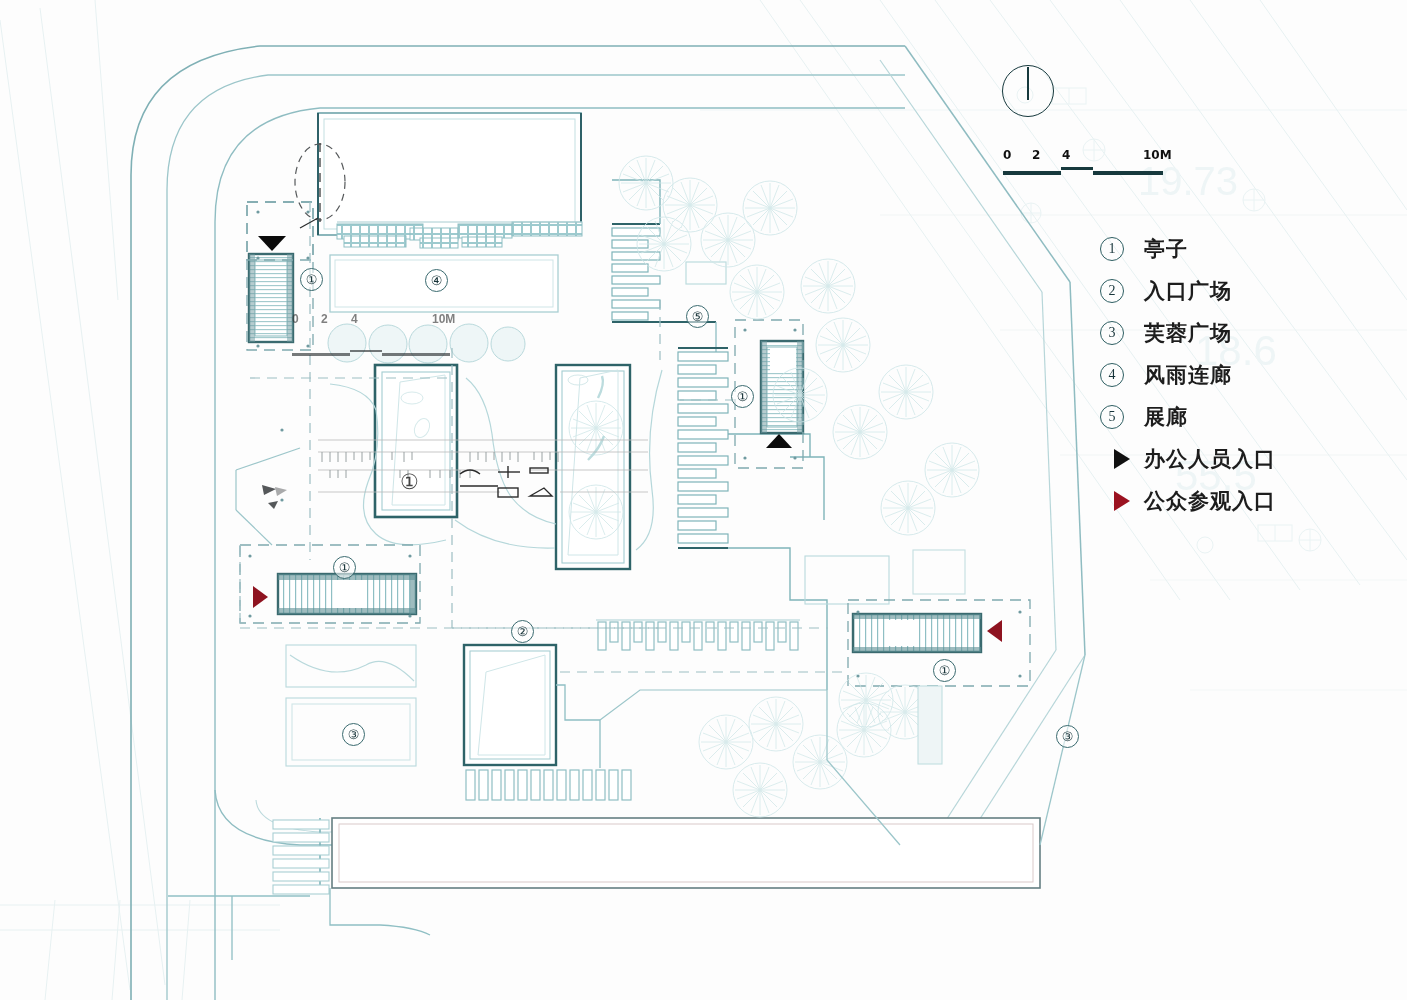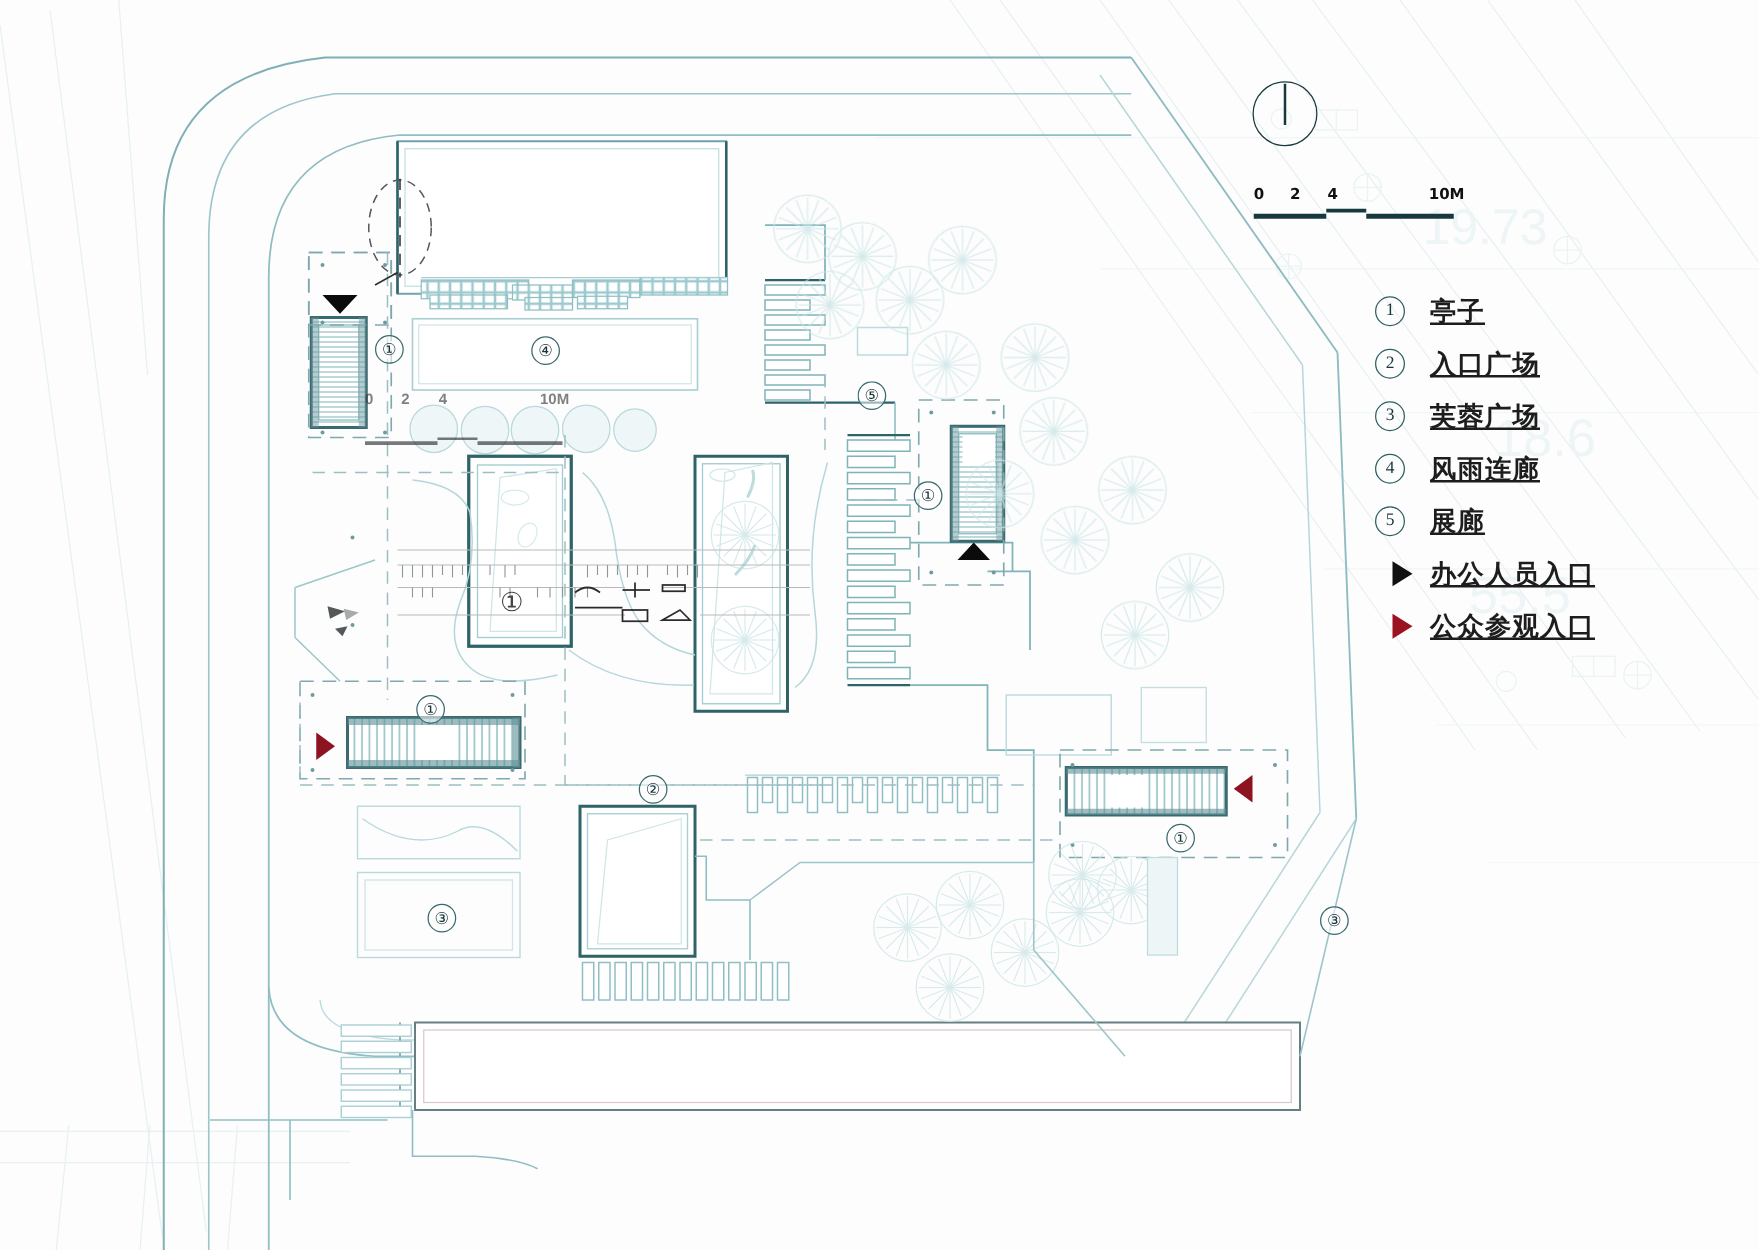--- a/index.html
+++ b/index.html
@@ -13,21 +13,21 @@
   .legend-row{display:flex;align-items:center;height:42px;}
   .lg-sym{width:44px;display:flex;align-items:center;justify-content:flex-start;}
   .lg-num{width:22px;height:22px;border:1.4px solid #2f5f63;border-radius:50%;
           display:flex;align-items:center;justify-content:center;
           font-size:14px;color:#17343a;font-family:"Liberation Serif",serif;}
   .lg-tri{width:0;height:0;border-top:10px solid transparent;
           border-bottom:10px solid transparent;margin-left:14px;}
   .lg-tri.red{border-left:16px solid #9b1220;}
   .lg-tri.black{border-left:16px solid #111111;}
   .lg-label{font-size:21px;color:#1d1d1d;font-weight:bold;letter-spacing:1px;
-            font-family:"DejaVu Sans",sans-serif;text-decoration:underline;}
+            font-family:"DejaVu Sans",sans-serif;}
 
   
   #scalebar{position:absolute;left:1003px;top:148px;}
   .sb-nums{position:relative;height:16px;width:165px;}
   .sb-nums span{position:absolute;font-size:12px;font-weight:bold;color:#111;
                 font-family:"DejaVu Sans",sans-serif;}
   .sb-bars{position:relative;height:9px;width:160px;margin-top:3px;}
   .sb-seg{position:absolute;background:#17393d;}
 
   

